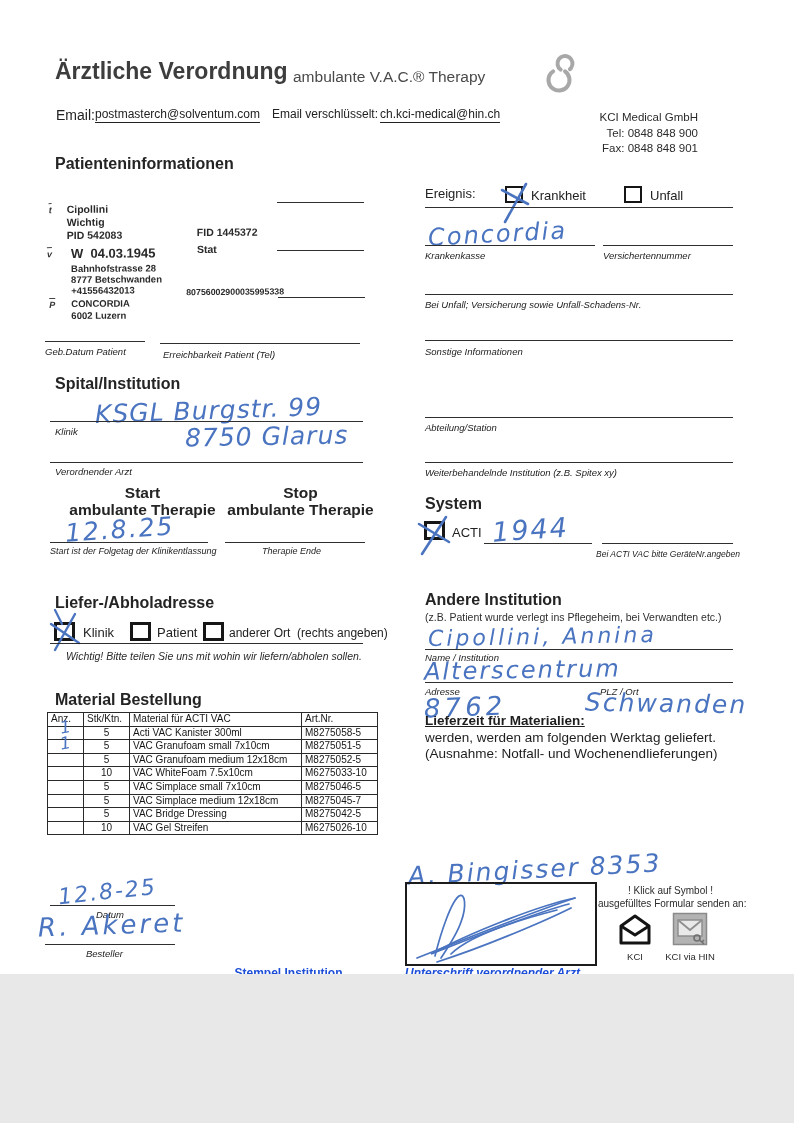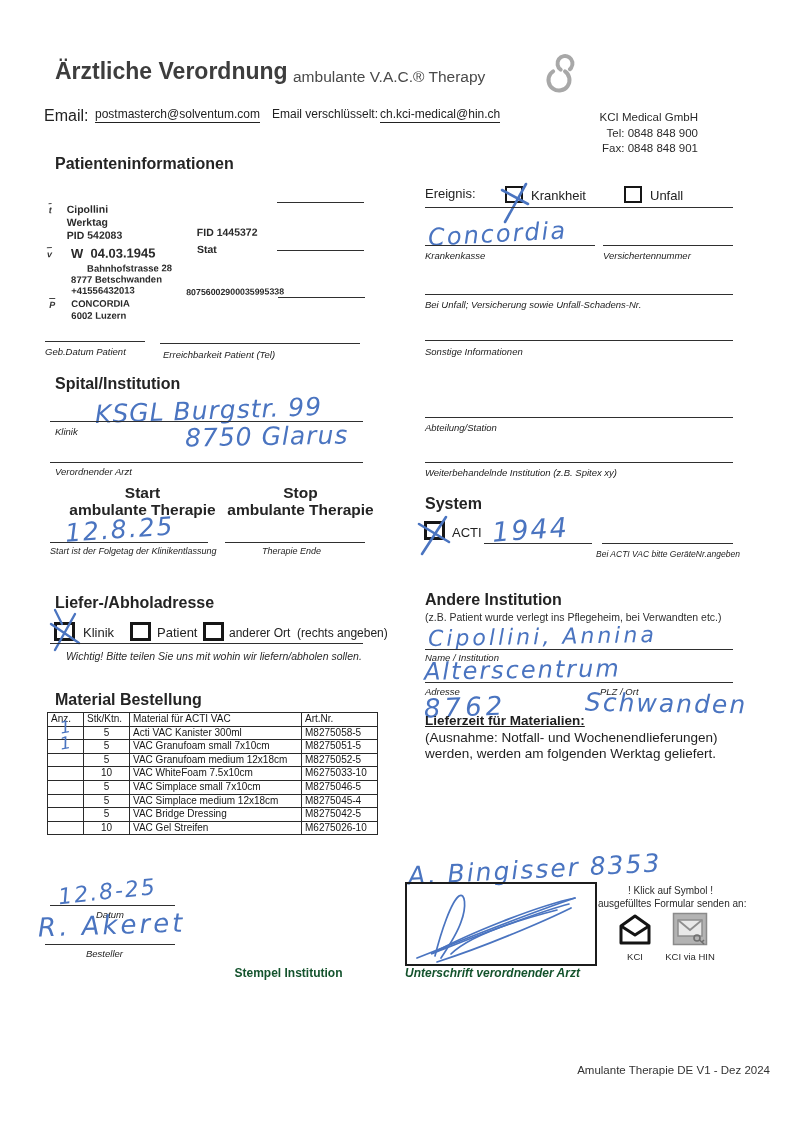--- a/index.html
+++ b/index.html
@@ -1,80 +1,80 @@
 <!DOCTYPE html>
 <html><head>
 <meta charset="utf-8">
 <style>
   html,body { margin:0; padding:0; background:#e8e8e8; }
-  .page { position:relative; width:794px; height:1123px; margin:0 auto; background:#ffffff;
+  .page { position:relative; width:794px; height:974px; margin:0 auto; background:#ffffff;
           font-family:"Liberation Sans","DejaVu Sans",sans-serif; color:#222; overflow:hidden; }
   .abs  { position:absolute; white-space:nowrap; }
   .line { position:absolute; height:0; border-top:1.5px solid #2f2f2f; }
   .lbl  { position:absolute; font-style:italic; font-size:9.5px; color:#1c1c1c; white-space:nowrap; }
   .h2   { position:absolute; font-weight:700; font-size:16px; color:#242424; white-space:nowrap; }
   .hw   { position:absolute; font-family:"DejaVu Sans",sans-serif; font-style:italic; color:#4a74c0;
           white-space:nowrap; line-height:1; }
   .cb   { position:absolute; width:14px; height:13px; border:2px solid #161616; background:#fff; }
   .cbt  { width:15px; height:13px; border-width:3px; }
   .ulink { border-bottom:1px solid #222; padding-bottom:1px; }
   .stickertxt { position:absolute; font-weight:700; color:#2a2a2a; white-space:nowrap; }
   .mark { position:absolute; font-size:9px; font-style:italic; font-weight:700; color:#333;
           border-top:1.5px solid #444; padding-top:1px; }
   table.mat { position:absolute; border-collapse:collapse; font-size:10px; color:#161616; table-layout:fixed; }
   table.mat th, table.mat td { border:1.3px solid #2a2a2a; padding:0 3px; height:12.6px;
           font-weight:400; text-align:left; line-height:1.05; overflow:hidden; }
   .tc { text-align:center !important; }
   .xmark svg, .iconsvg svg { display:block; }
   .centerblock { position:absolute; text-align:center; font-weight:700; font-size:15.5px;
           line-height:17px; color:#242424; }
-  .boldlbl { position:absolute; font-weight:700; font-size:12px; color:#14532d; white-space:nowrap; }
+  .boldlbl { position:absolute; font-weight:700; font-size:12px; color:#1d4ed8; white-space:nowrap; }
 </style>
 </head>
 <body>
 
 <div class="page">
 
   <div class="abs" style="left:55px; top:58px; font-size:23px; font-weight:700; color:#3d3d3d;">Ärztliche Verordnung</div>
   <div class="abs" style="left:293px; top:68px; font-size:15.5px; color:#4a4a4a;">ambulante V.A.C.® Therapy</div>
 
   <div class="abs" style="left:545px; top:52px; display:flex; align-items:center;">
     <span class="iconsvg">
       <svg width="34" height="44" viewBox="0 0 34 44">
         <circle cx="20" cy="11.5" r="7.5" fill="none" stroke="#a8a8a8" stroke-width="4" stroke-linecap="round" stroke-dasharray="37 12" transform="rotate(125 20 11.5)"></circle>
         <circle cx="14" cy="28" r="10.5" fill="none" stroke="#a8a8a8" stroke-width="4" stroke-linecap="round" stroke-dasharray="53 14" transform="rotate(-55 14 28)"></circle>
       </svg>
     </span>
   </div>
 
-  <div class="abs" style="left:44px; top:107px; font-size:16px;">Email:</div>
+  <div class="abs" style="left:56px; top:107px; font-size:14px;">Email:</div>
   <a class="abs ulink" style="left:95px; top:107px; font-size:12px; color:#222; text-decoration:none;">postmasterch@solventum.com</a>
   <div class="abs" style="left:272px; top:107px; font-size:12px;">Email verschlüsselt:</div>
   <a class="abs ulink" style="left:380px; top:107px; font-size:12px; color:#222; text-decoration:none;">ch.kci-medical@hin.ch</a>
 
   <div class="abs" style="left:540px; top:110px; width:158px; text-align:right; font-size:11.5px; line-height:15.5px; color:#2b2b2b;">
     <div>KCI Medical GmbH</div>
     <div>Tel: 0848 848 900</div>
     <div>Fax: 0848 848 901</div>
   </div>
 
   <div class="h2" style="left:55px; top:155px;">Patienteninformationen</div>
 
   <div class="abs" style="left:45px; top:196px; width:330px; height:138px; transform:rotate(-0.4deg);">
     <span class="mark" style="left:4px; top:6px;">t</span>
     <span class="mark" style="left:2px; top:50px;">v</span>
     <span class="mark" style="left:4px; top:101px;">P</span>
 
     <span class="stickertxt" style="left:22px; top:6px;  font-size:10.5px;">Cipollini</span>
-    <span class="stickertxt" style="left:22px; top:19px; font-size:10.5px;">Werktag</span>
+    <span class="stickertxt" style="left:22px; top:19px; font-size:10.5px;">Wichtig</span>
     <span class="stickertxt" style="left:22px; top:32px; font-size:10.5px;">PID 542083</span>
     <span class="stickertxt" style="left:152px; top:30px; font-size:10.5px;">FID 1445372</span>
     <span class="stickertxt" style="left:26px; top:49px; font-size:13px;">W&nbsp;&nbsp;04.03.1945</span>
     <span class="stickertxt" style="left:152px; top:47px; font-size:10.5px;">Stat</span>
-    <span class="stickertxt" style="left:42px; top:66px; font-size:9.5px;">Bahnhofstrasse 28</span>
+    <span class="stickertxt" style="left:26px; top:66px; font-size:9.5px;">Bahnhofstrasse 28</span>
     <span class="stickertxt" style="left:26px; top:77px; font-size:9.5px;">8777 Betschwanden</span>
     <span class="stickertxt" style="left:26px; top:88px; font-size:9.5px;">+41556432013</span>
     <span class="stickertxt" style="left:125px; top:91px; font-size:8.8px; font-weight:600;padding-left:16px;">80756002900035995338</span>
     <span class="stickertxt" style="left:26px; top:101px; font-size:9.5px;">CONCORDIA</span>
     <span class="stickertxt" style="left:26px; top:113px; font-size:9.5px;">6002 Luzern</span>
   </div>
 
   <div class="line" style="left:277px; top:202px; width:87px;"></div>
   <div class="line" style="left:277px; top:250px; width:87px;"></div>
   <div class="line" style="left:278px; top:297px; width:87px;"></div>
@@ -224,43 +224,43 @@
       <tr>
           <td></td>
           <td class="tc">5</td>
           <td>VAC Simplace small 7x10cm</td>
           <td>M8275046-5</td>
         </tr>
       <tr>
           <td></td>
           <td class="tc">5</td>
           <td>VAC Simplace medium 12x18cm</td>
-          <td>M8275045-4</td>
+          <td>M8275045-7</td>
         </tr>
       <tr>
           <td></td>
           <td class="tc">5</td>
           <td>VAC Bridge Dressing</td>
           <td>M8275042-5</td>
         </tr>
       <tr>
           <td></td>
           <td class="tc">10</td>
           <td>VAC Gel Streifen</td>
           <td>M6275026-10</td>
         </tr>
     </tbody>
   </table>
   <div class="hw" style="left:60px; top:719px; font-size:17px; transform:rotate(-10deg);">1</div>
   <div class="hw" style="left:60px; top:735px; font-size:17px; transform:rotate(-10deg);">1</div>
 
   <div class="abs" style="left:425px; top:713px; font-size:13.5px; line-height:16.5px; color:#1e1e1e; white-space:nowrap;">
     <div style="font-weight:700;text-decoration:underline;">Lieferzeit für Materialien:</div>
+    <div>werden, werden am folgenden Werktag geliefert.</div>
     <div>(Ausnahme: Notfall- und Wochenendlieferungen)</div>
-    <div>werden, werden am folgenden Werktag geliefert.</div>
   </div>
 
   <div class="hw" style="left:408px; top:857px; font-size:25px; transform:rotate(-3deg); letter-spacing:2px;">A. Bingisser 8353</div>
 
   <div class="hw" style="left:58px; top:881px; font-size:22px; transform:rotate(-6deg); letter-spacing:2px;">12.8-25</div>
   <div class="line" style="left:50px; top:905px; width:125px;"></div>
   <div class="lbl" style="left:96px; top:909px;">Datum</div>
 
   <div class="hw" style="left:38px; top:912px; font-size:26px; transform:rotate(-2deg); letter-spacing:3px;">R. Akeret</div>
   <div class="line" style="left:45px; top:944px; width:130px;"></div>

